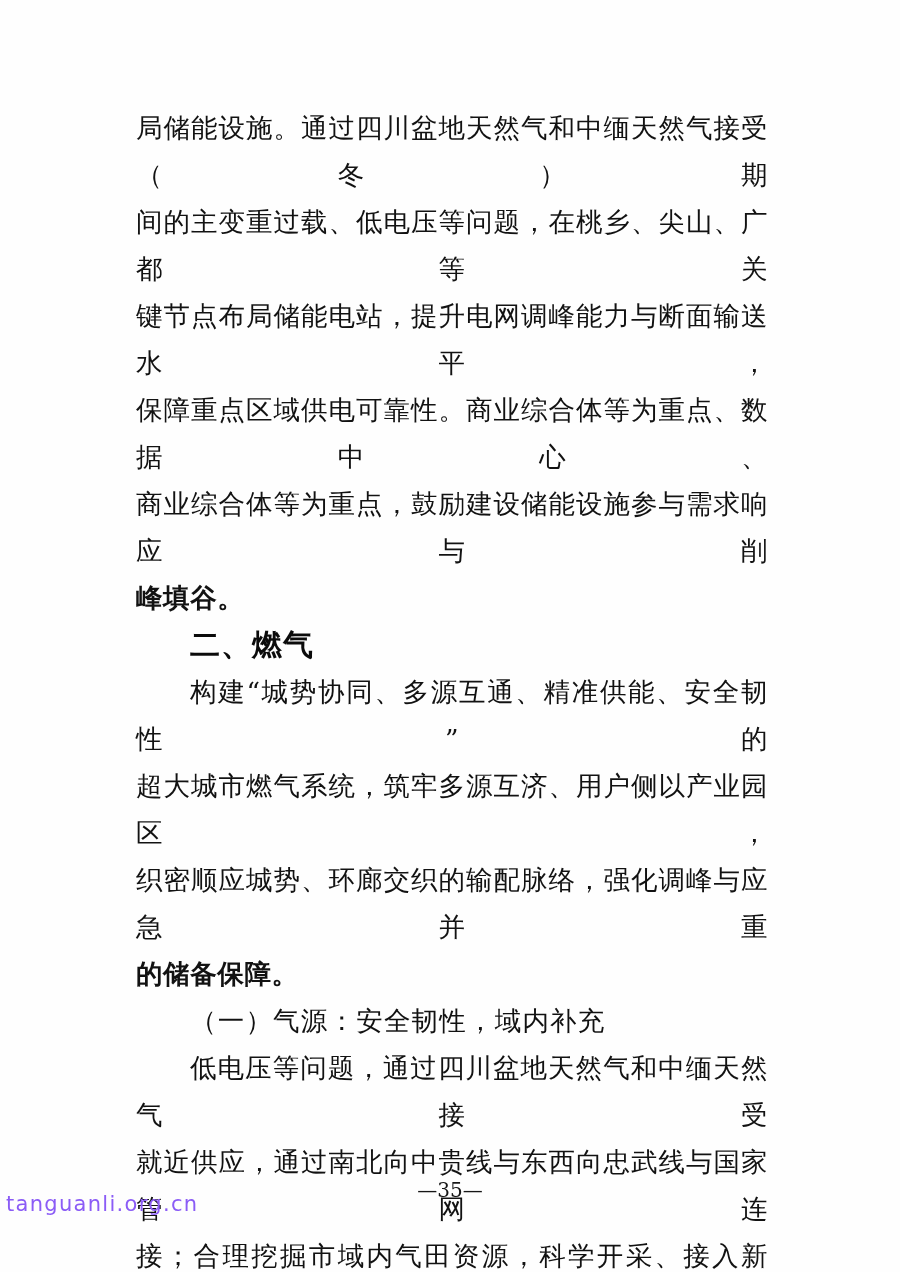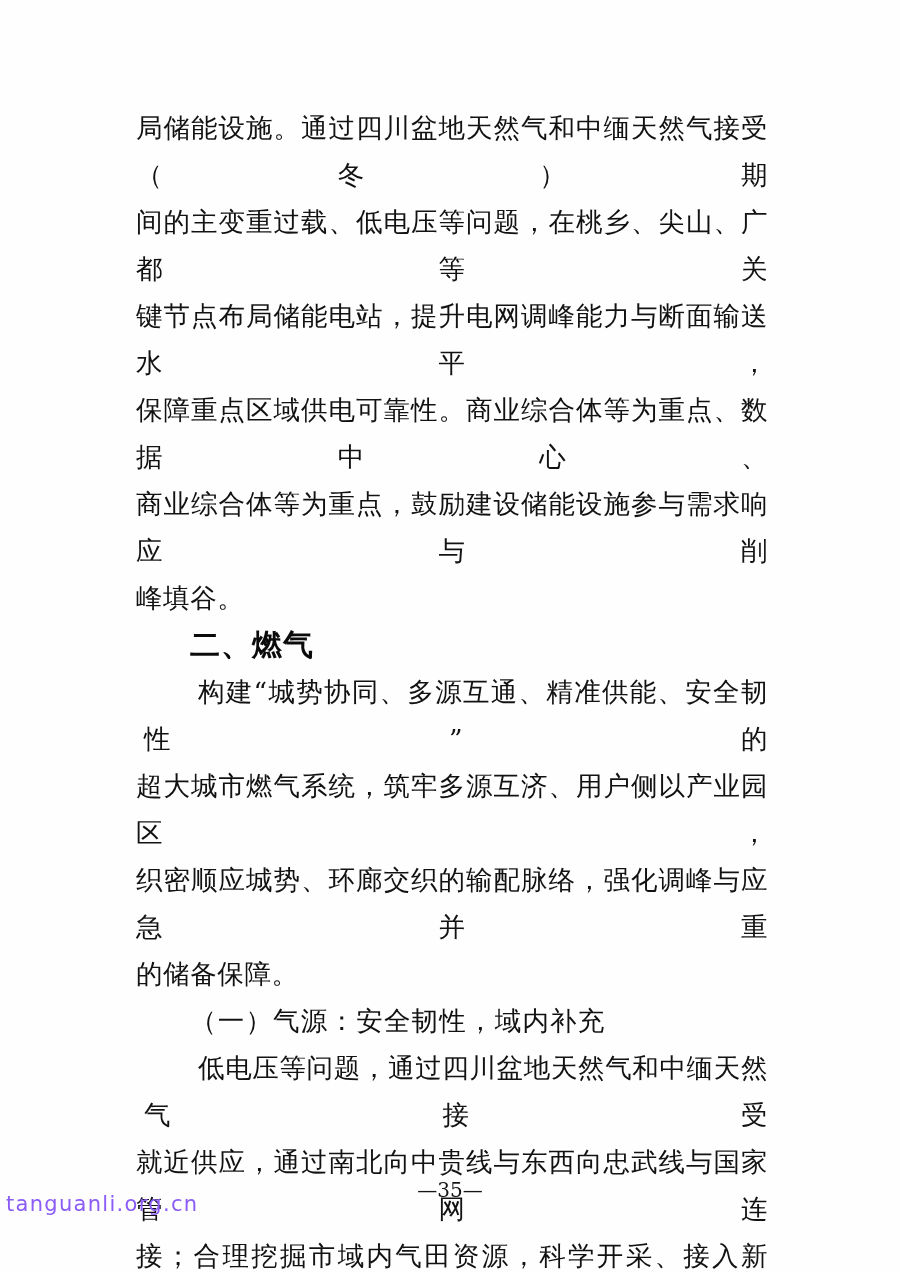--- a/index.html
+++ b/index.html
@@ -45,26 +45,26 @@
     display: block;
     text-align: justify;
     text-align-last: justify;
     white-space: normal;
   }
 
   
   .line.last {
     text-align: center;
     text-align-last: left;
+    font-weight: bold;
   }
 
   
   .line.indent {
     text-indent: 54px;
-    margin-left: 8px;
   }
 
   
   .head-sec {
     font-family: "DejaVu Sans", "Liberation Sans", sans-serif;
     font-weight: bold;
     font-size: 30px;
     line-height: 47px;
     letter-spacing: 1px;
     text-indent: 54px;

